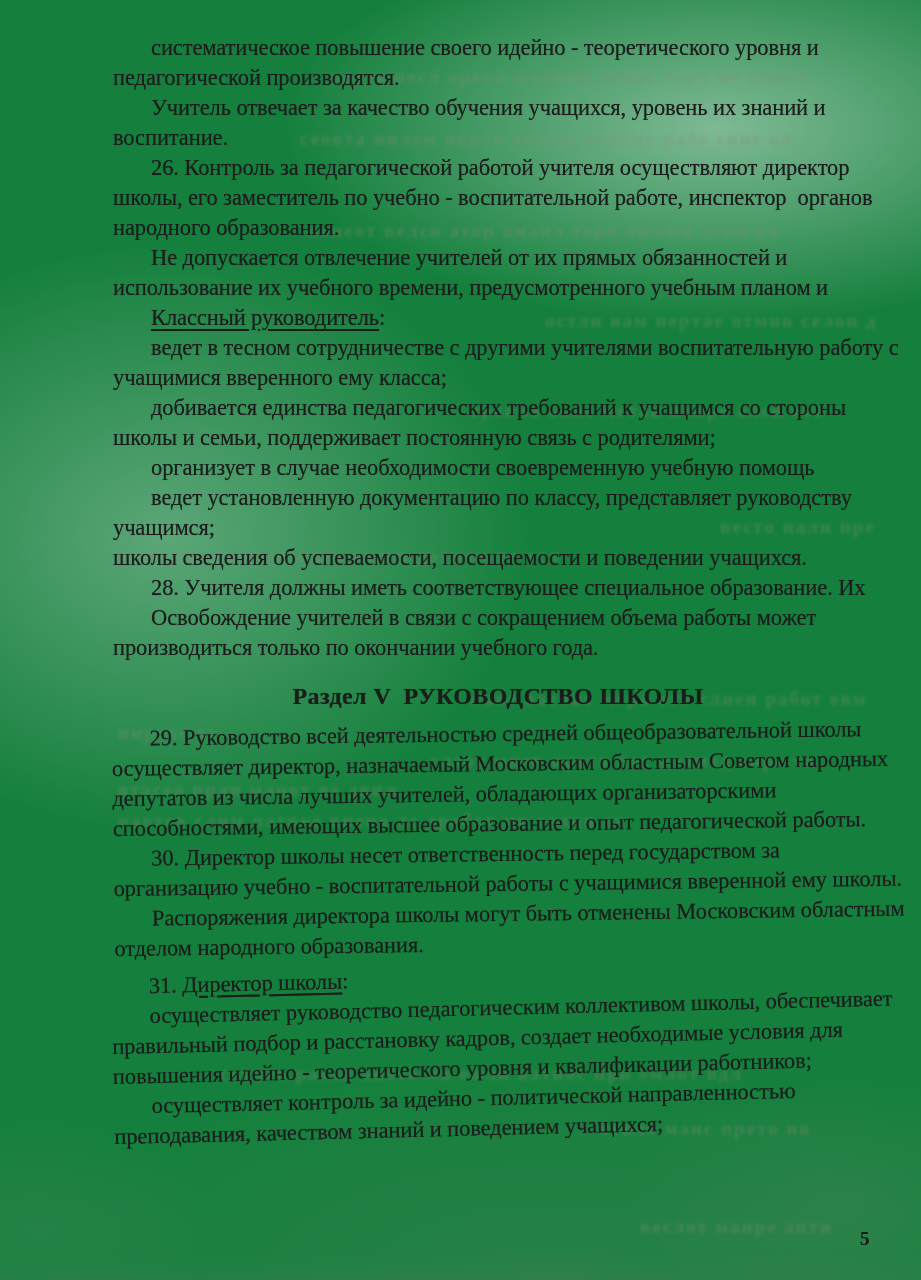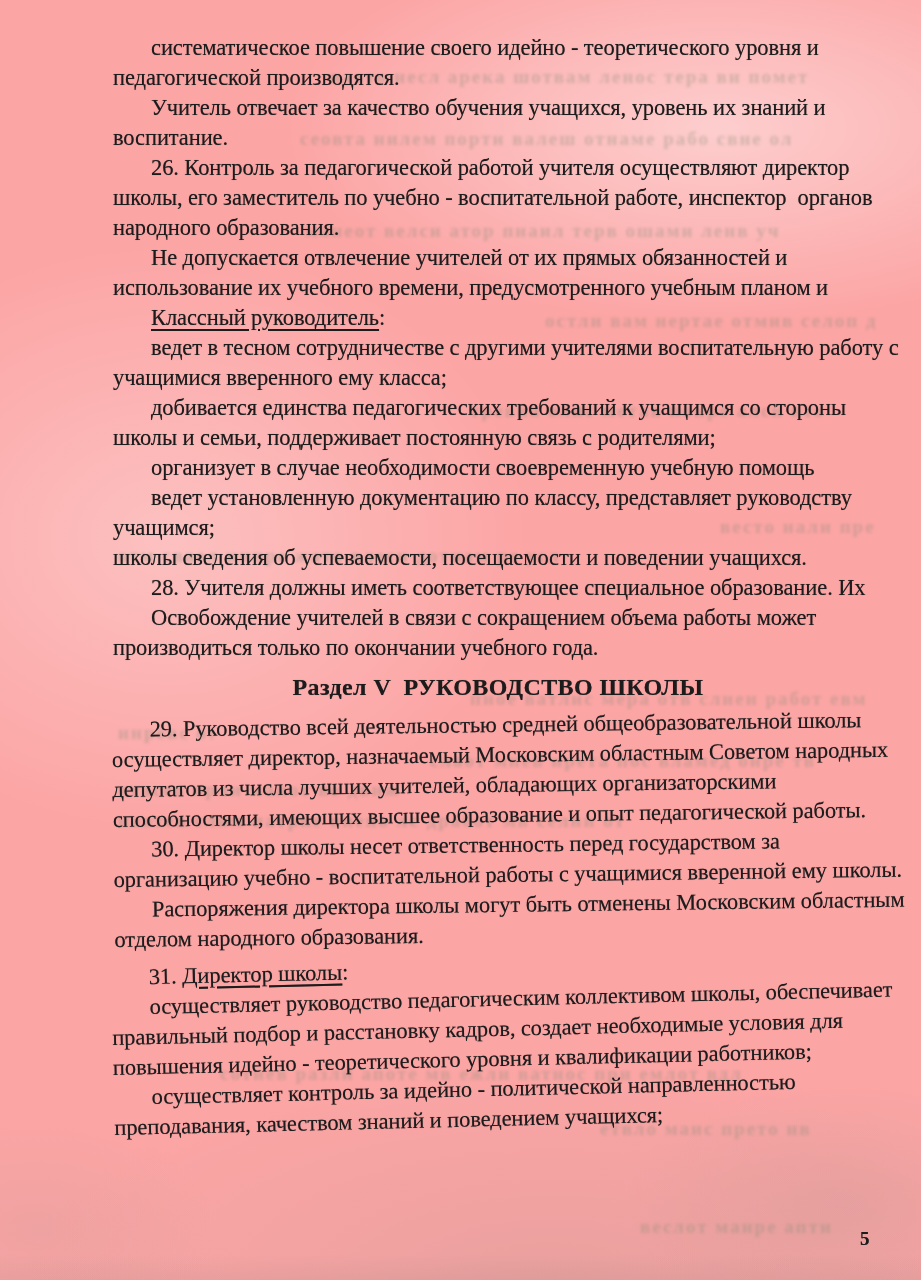--- a/index.html
+++ b/index.html
@@ -1,18 +1,18 @@
 <!DOCTYPE html>
 <html><head>
 <meta charset="utf-8">
 <style>
   html,body{margin:0;padding:0;background:#cfcecb;}
   .page{
     position:relative;width:921px;height:1280px;overflow:hidden;
-    background:#fca5a5;
+    background:#15803d;
     font-family:"Liberation Serif","DejaVu Serif",serif;
     color:#1c1c1c;
   }
   .page::before{
     content:"";position:absolute;inset:0;z-index:0;pointer-events:none;
     background:
       radial-gradient(620px 280px at 78% 10%, rgba(255,255,255,0.45), transparent 70%),
       radial-gradient(520px 420px at 18% 42%, rgba(255,255,255,0.30), transparent 70%),
       radial-gradient(740px 300px at 60% 100%, rgba(135,135,125,0.16), transparent 72%),
       radial-gradient(320px 180px at 92% 94%, rgba(140,140,130,0.15), transparent 70%),
@@ -27,21 +27,21 @@
   }
   .textblock{position:absolute;left:113px;top:33px;width:770px;z-index:2;}
   .line{
     height:30px;line-height:30px;font-size:22.5px;
     white-space:pre;letter-spacing:-0.1px;
     text-shadow:0 0 0.7px rgba(25,25,25,0.55);
   }
   .line.indent{padding-left:38px;}
   .u{text-decoration:underline;text-underline-offset:4px;text-decoration-thickness:1.5px;}
   .heading{
-    margin:9px 0 13px 0;height:30px;line-height:30px;text-align:center;
+    margin:18px 0 13px 0;height:30px;line-height:30px;text-align:center;
     font-size:24px;font-weight:bold;letter-spacing:0.4px;white-space:pre;
     text-shadow:0 0 0.7px rgba(20,20,20,0.6);
   }
   .sec-mid{transform:rotate(-0.75deg);transform-origin:0 50%;}
   .sec-bottom{transform:rotate(-1.35deg);transform-origin:0 60%;margin-top:8px;}
   .pagenum{
     position:absolute;left:860px;top:1228px;z-index:2;
     font-size:19px;font-weight:bold;text-shadow:0 0 0.6px rgba(25,25,25,0.5);
   }
 </style>

